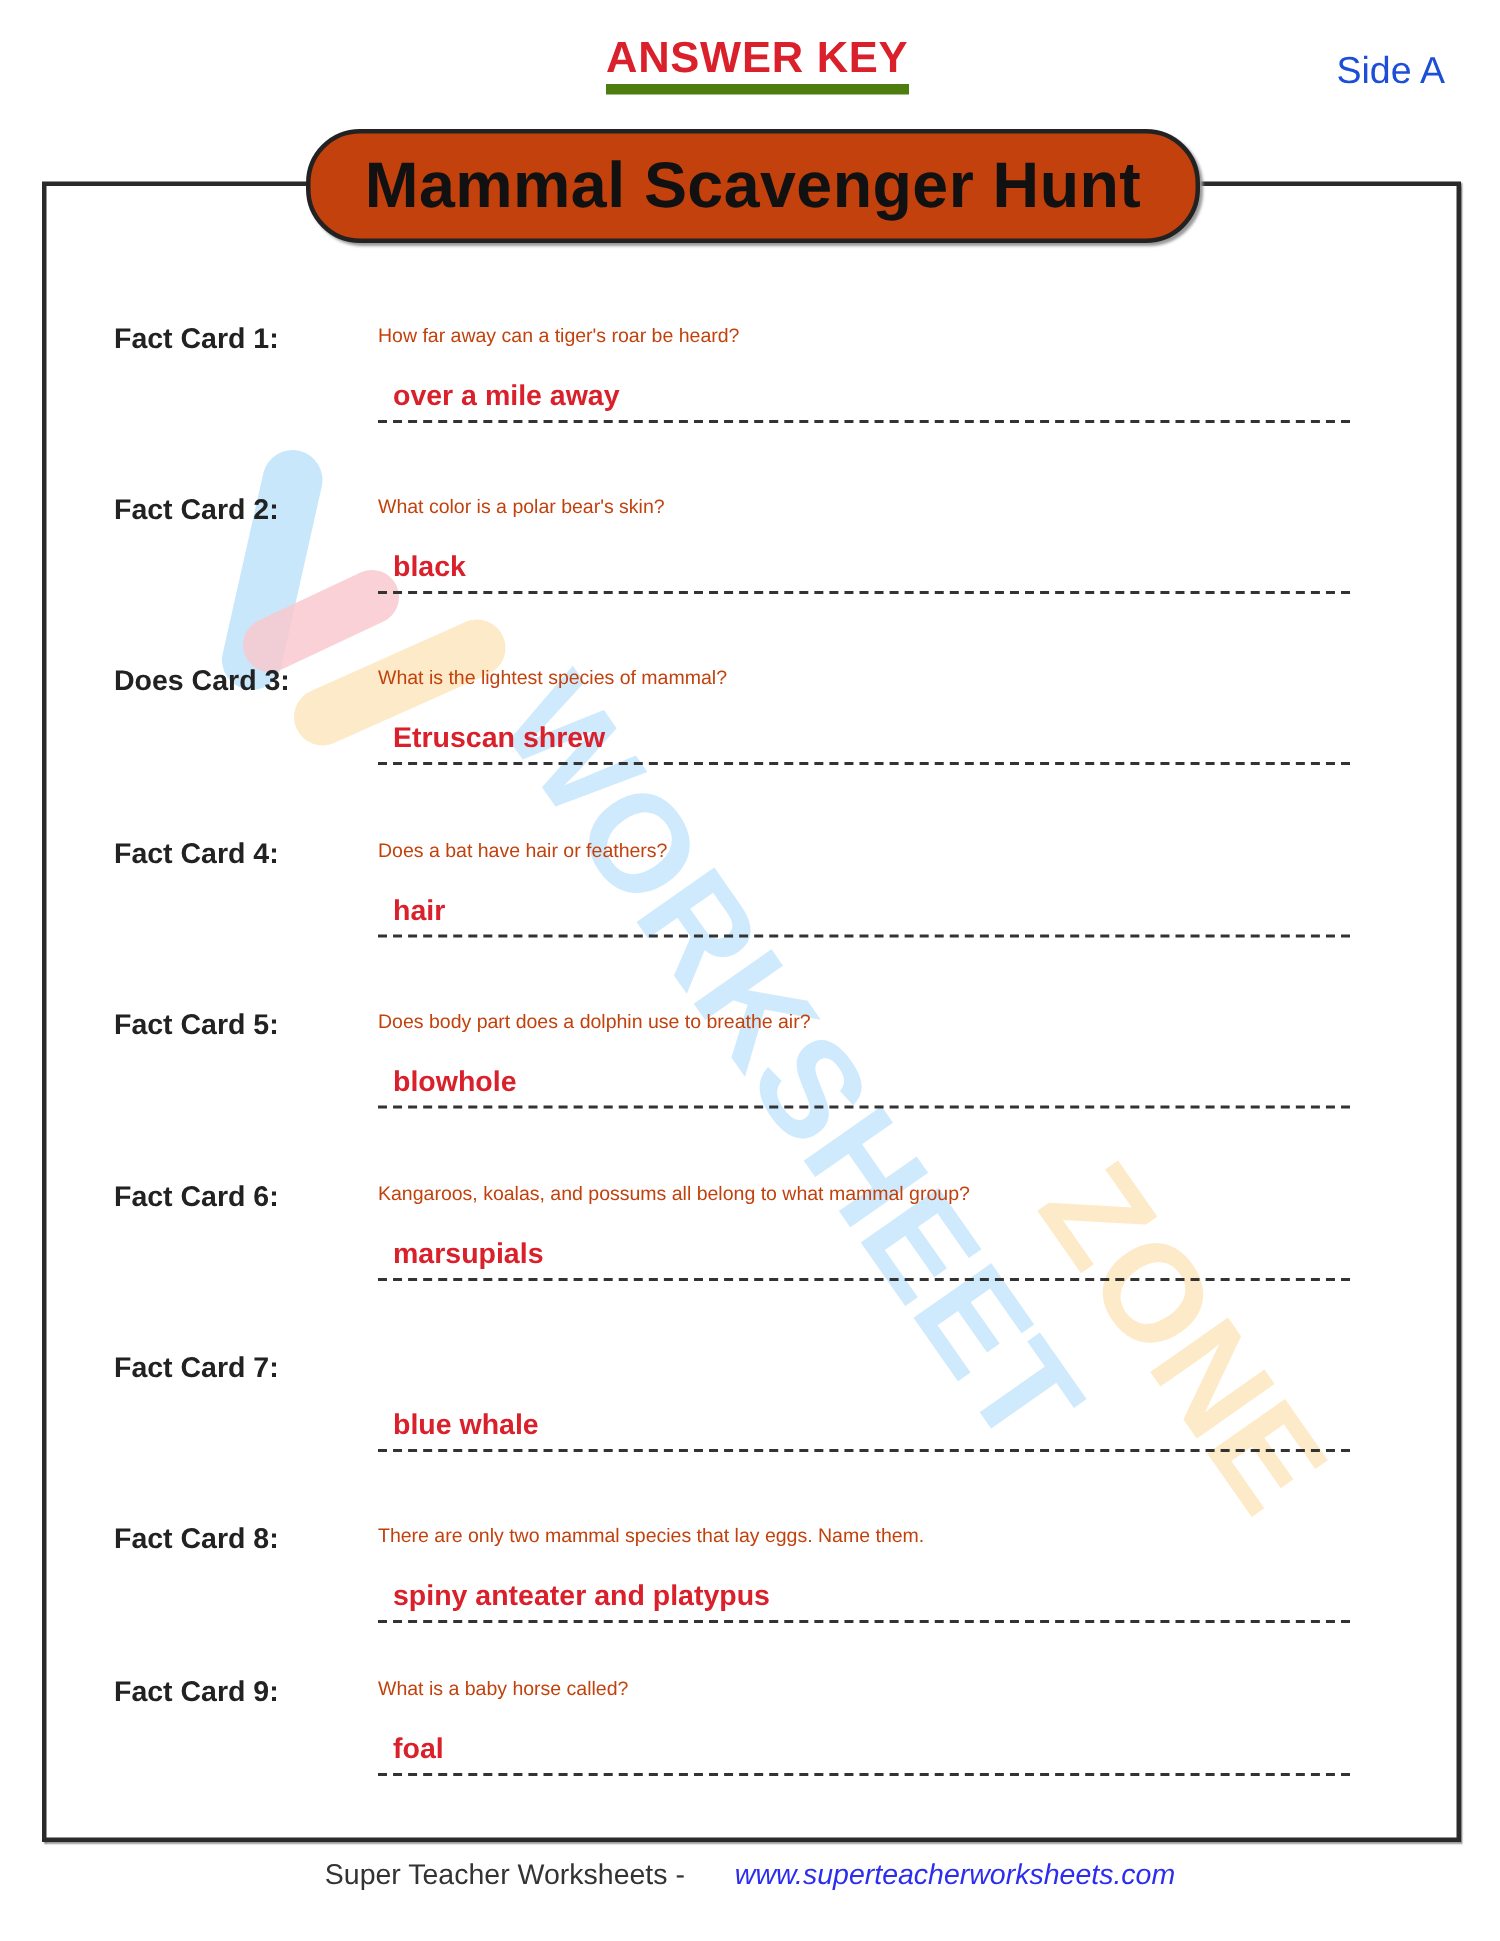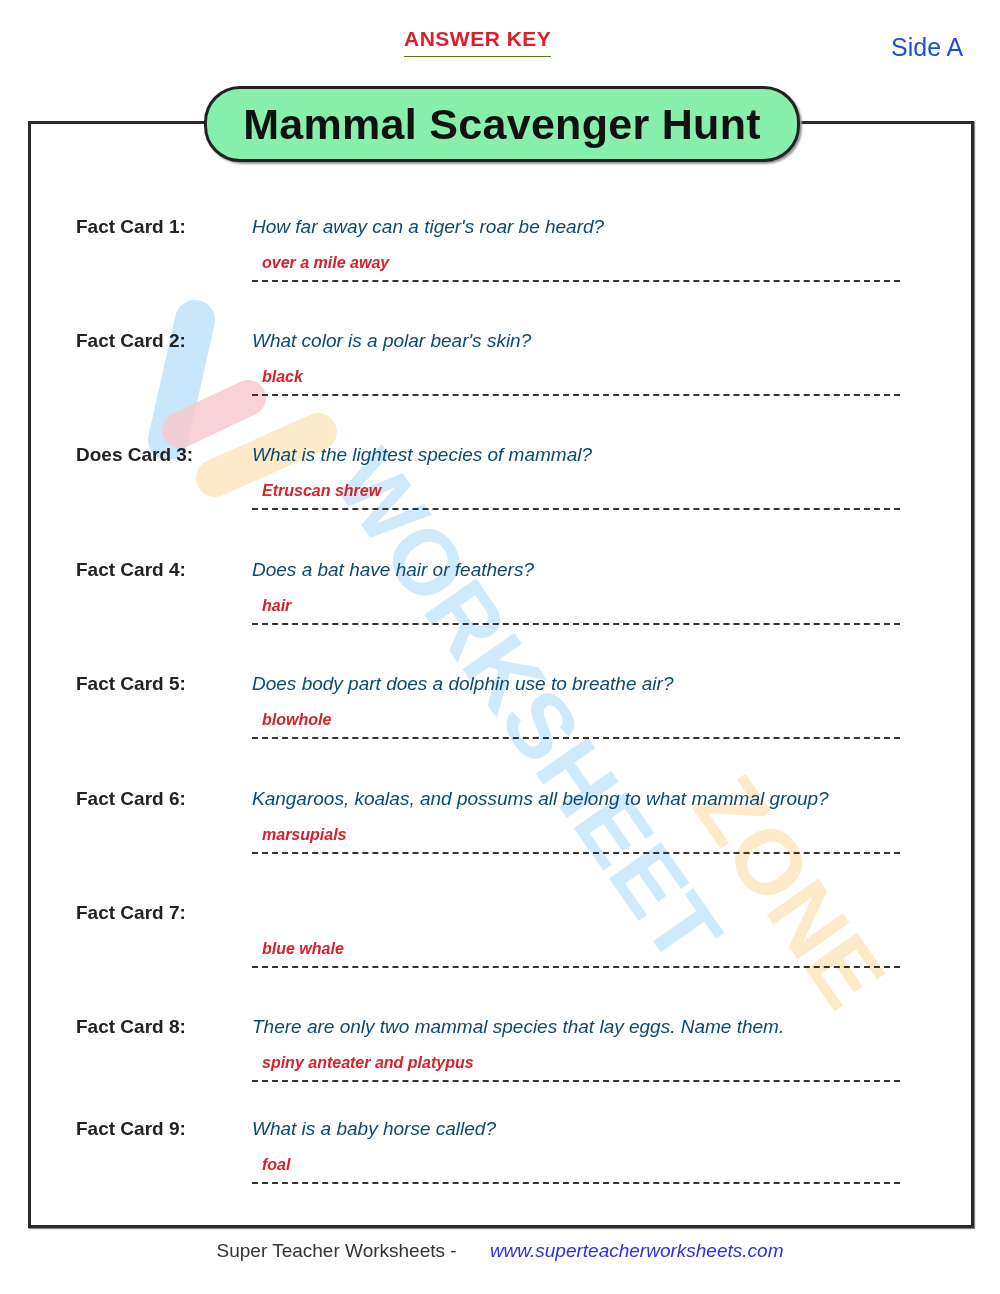--- a/index.html
+++ b/index.html
@@ -2,55 +2,55 @@
 <html><head>
 <meta charset="utf-8">
 <style>
   html, body { margin: 0; padding: 0; background: #ffffff; }
   body {
     width: 1000px; height: 1294px; position: relative; overflow: hidden;
     font-family: "Liberation Sans", "DejaVu Sans", sans-serif; color: #222;
   }
   .answer-key {
     position: absolute; left: 404px; top: 22px;
-    font-size: 21px; font-weight: bold; color: #d9202b;
+    font-size: 29px; font-weight: bold; color: #d9202b;
     letter-spacing: 0.5px;
-    border-bottom: 1px solid #4d7c0f; line-height: 34px; padding-bottom: 0px;
+    border-bottom: 7px solid #4d7c0f; line-height: 34px; padding-bottom: 0px;
   }
   .side-label {
     position: absolute; left: 891px; top: 33px;
     font-size: 25px; color: #1d4ed8;
   }
   .frame {
     position: absolute; left: 28px; top: 121px; width: 940px; height: 1101px;
     border: 3px solid #2a2a2a; box-shadow: 1px 1px 1px #888;
   }
   .title-pill {
     position: absolute; left: 204px; top: 86px; width: 590px; height: 70px;
-    border: 3px solid #222; border-radius: 36px; background: #86efac;
+    border: 3px solid #222; border-radius: 36px; background: #c2410c;
     display: flex; align-items: center; justify-content: center;
     box-shadow: 2px 2px 2px #999;
   }
   .title-text {
     font-size: 43px; font-weight: bold; color: #111; letter-spacing: 0.3px;
   }
   .card {
     position: absolute; left: 76px; width: 830px; height: 100px;
   }
   .card-label {
     position: absolute; left: 0; top: 0;
     font-size: 19px; font-weight: bold; color: #222;
   }
   .card-question {
     position: absolute; left: 176px; top: 0;
-    font-size: 19px; color: #0c4a6e; white-space: nowrap; font-style: italic;
+    font-size: 13px; color: #c2410c; white-space: nowrap;
   }
   .card-answer {
     position: absolute; left: 186px; top: 38px;
-    font-size: 16px; font-weight: bold; color: #d9202b; white-space: nowrap; font-style: italic;
+    font-size: 19px; font-weight: bold; color: #d9202b; white-space: nowrap;
   }
   .card-line {
     position: absolute; left: 176px; top: 64px; width: 648px; height: 0;
     border-top: 2px dashed #333;
   }
   .footer {
     position: absolute; left: 0; top: 1240px; width: 1000px; text-align: center;
     font-size: 19px; color: #333;
   }
   .footer .url { color: #2d2df0; font-style: italic; margin-left: 28px; }

